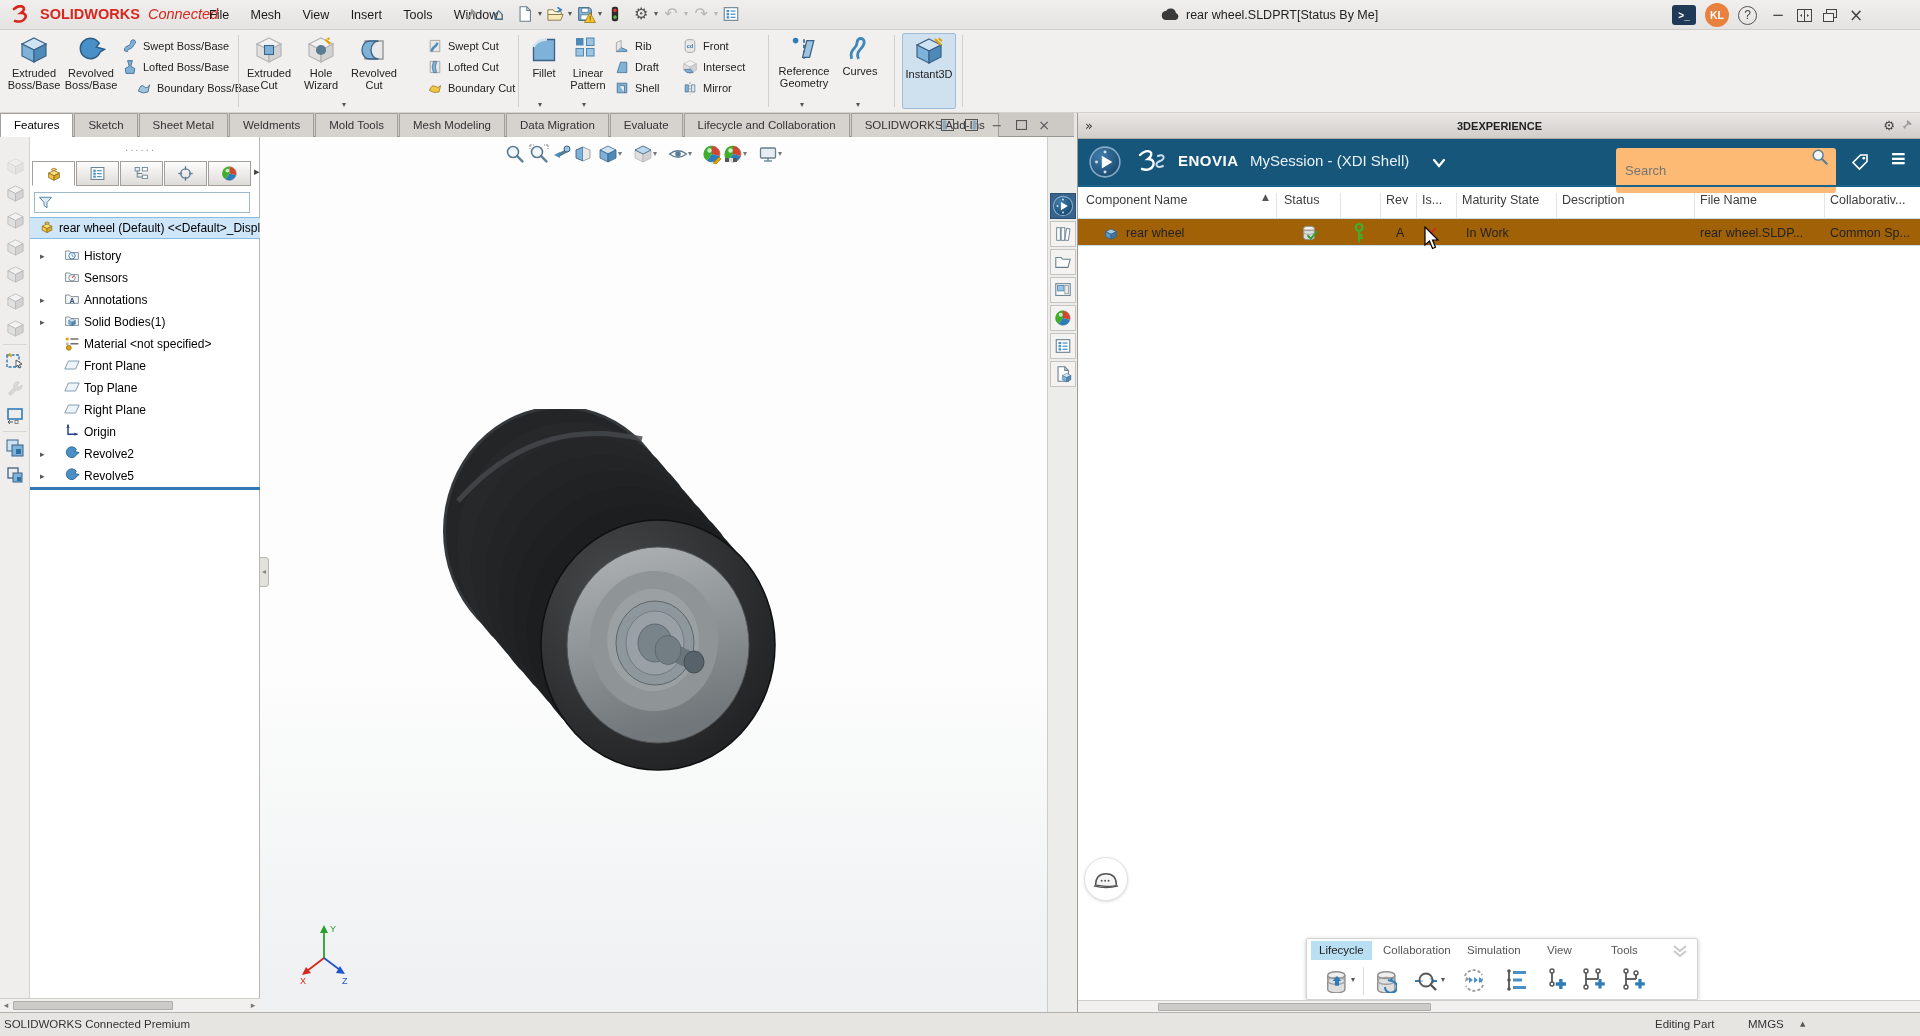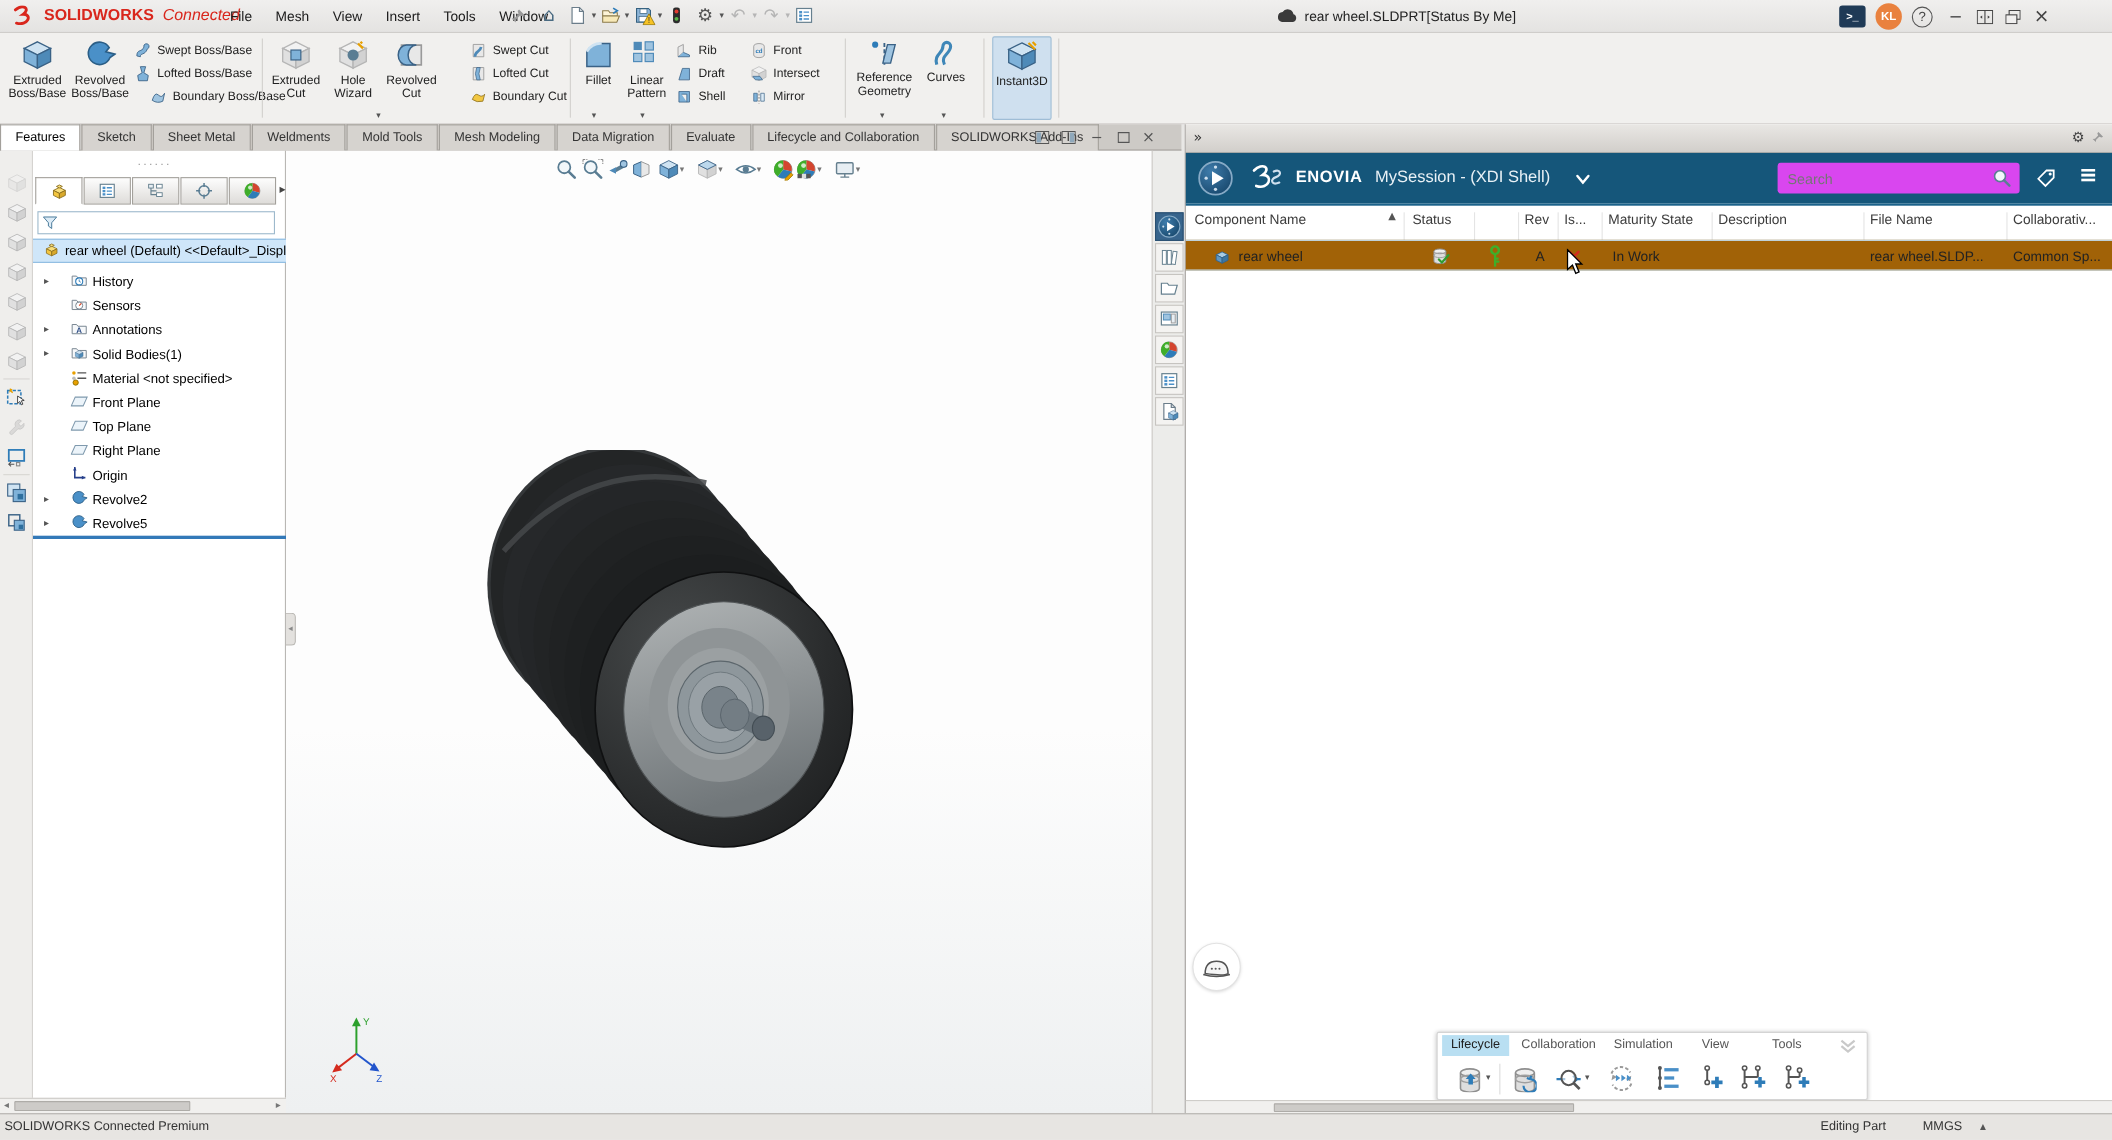--- a/index.html
+++ b/index.html
@@ -57,21 +57,21 @@
   
   #taskstrip{left:1047px;top:137px;width:30px;height:875px;background:#ececea;border-left:1px solid #cfcdca}
   .ts-tile{position:absolute;left:2px;width:26px;height:26px;background:#f4f3f1;border:1px solid #c6c4c0;display:flex;align-items:center;justify-content:center}
   .ts-tile.active{background:#37648c;border-color:#2a4f70}
   
   #dxpanel{left:1077px;top:113px;width:843px;height:899px;background:#fff;border-left:1px solid #9e9b97}
   .dx-titlebar{position:absolute;left:0;top:0;width:843px;height:26px;background:linear-gradient(#e9e7e4,#d2cfcb);border-bottom:1px solid #aeaba6;display:flex;align-items:center}
   .dx-title{position:absolute;left:0;width:100%;text-align:center;font-size:11px;font-weight:bold;color:#222}
   .enovia{position:absolute;left:0;top:26px;width:843px;height:46px;background:#15567a}
   .enovia-line{position:absolute;left:0;top:72px;width:843px;height:2px;background:#1b628a}
-  .search-box{position:absolute;left:538px;top:9px;width:220px;height:28px;background:#d946ef;border-radius:3px;display:flex;align-items:center}
+  .search-box{position:absolute;left:538px;top:9px;width:220px;height:45px;background:#fdba74;border-radius:3px;display:flex;}
   .search-box input{border:none;outline:none;flex:1;font-size:13px;padding-left:9px;color:#333;background:transparent;font-family:"Liberation Sans",sans-serif}
   .gridhead{position:absolute;top:80px;height:25px;font-size:12.5px;color:#3c3c3c;white-space:nowrap}
   .gridsep{position:absolute;top:80px;height:53px;width:1px;background:#e4e4e4}
   .gridrow{position:absolute;left:0;top:105px;width:843px;height:28px;background:#a16207;border-top:1px solid #c3def0;border-bottom:1px solid #c3def0}
   .cell{position:absolute;font-size:12.5px;color:#222;line-height:28px;white-space:nowrap}
   .toolbox{position:absolute;left:228px;top:825px;width:392px;height:62px;background:#fff;border:1px solid #d4d4d4;box-shadow:0 1px 4px rgba(0,0,0,.22);border-radius:2px}
   .tb-tab{position:absolute;top:2px;height:19px;line-height:19px;font-size:11.5px;color:#555;padding:0 8px}
   .tb-tab.active{background:#b9dff2;color:#222}
   .tb-ic{position:absolute;top:26px;width:30px;height:30px;display:flex;align-items:center;justify-content:center}
   .chatbub{position:absolute;left:6px;top:744px;width:44px;height:44px;border-radius:50%;background:#fff;border:1px solid #e2e2e2;box-shadow:0 1px 3px rgba(0,0,0,.15);display:flex;align-items:center;justify-content:center}
@@ -858,20 +858,21 @@
         <g transform="translate(8,8) scale(0.6)">
           <use href="#s-cubeB"></use>
         </g>
       </svg>
     </div>
 </div>
 
 <div id="dxpanel" class="abs">
   <div class="dx-titlebar">
     <span class="glyph" style="margin-left:7px;font-size:13px;color:#333;z-index:2">»</span>
+    <span class="dx-title">3DEXPERIENCE</span>
     <span class="glyph" style="position:absolute;right:26px;font-size:13px;color:#444">⚙</span>
     <span style="position:absolute;right:7px;top:5px"><svg width="14" height="14">
           <use href="#s-pin"></use>
         </svg></span>
   </div>
   <div class="enovia">
     <span class="abs" style="left:10px;top:6px"><svg width="34" height="34" viewBox="0 0 32 32">
           <use href="#s-compass"></use>
         </svg></span>
     <svg class="abs" style="left:54px;top:8px" width="36" height="30" viewBox="0 0 36 30">

